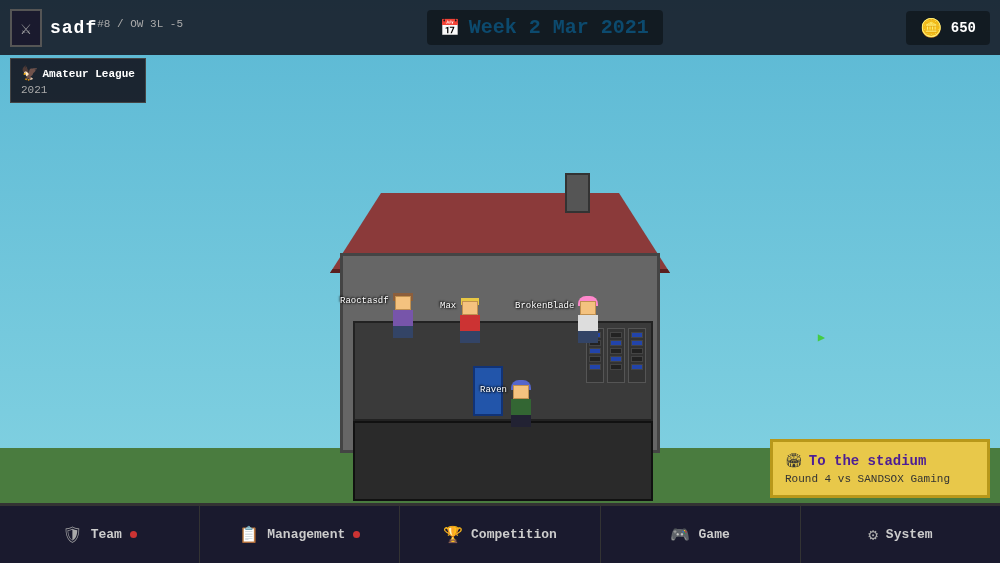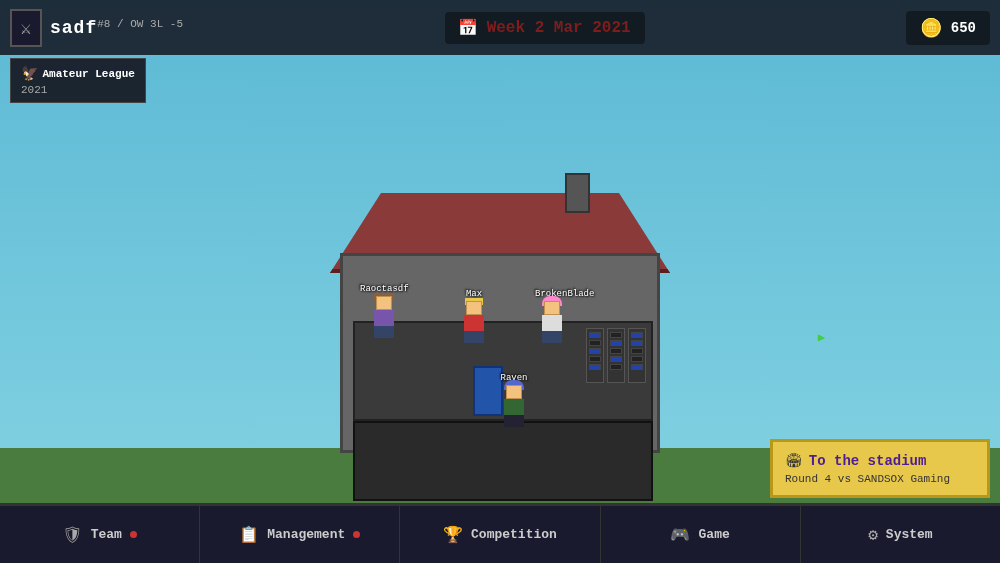--- a/index.html
+++ b/index.html
@@ -89,22 +89,22 @@
       gap: 8px;
       background: rgba(0,0,0,0.4);
       padding: 6px 14px;
       border-radius: 4px;
     }
     .calendar-icon {
       color: #e8c84a;
       font-size: 16px;
     }
     .header-date {
-      color: #7f1d1d;
-      font-size: 16px;
+      color: #0c4a6e;
+      font-size: 20px;
       font-weight: bold;
     }
     .header-right {
       display: flex;
       align-items: center;
       gap: 8px;
       background: rgba(0,0,0,0.4);
       padding: 6px 14px;
       border-radius: 4px;
     }
@@ -345,23 +345,21 @@
         0deg,
         #555 0px, #555 10px,
         #444 10px, #444 12px
       );
     }
 
     
     .char-overlay {
       position: absolute;
       display: flex;
-      flex-direction: column;
-      align-items: center;
-      margin-left: 20px;
+      flex-direction: row;
     }
     .char-overlay .name-tag {
       color: #ffffff;
       font-size: 9px;
       text-shadow: 1px 1px 2px #000, -1px -1px 2px #000;
       white-space: nowrap;
       margin-bottom: 2px;
       font-family: 'Courier New', monospace;
     }
 

